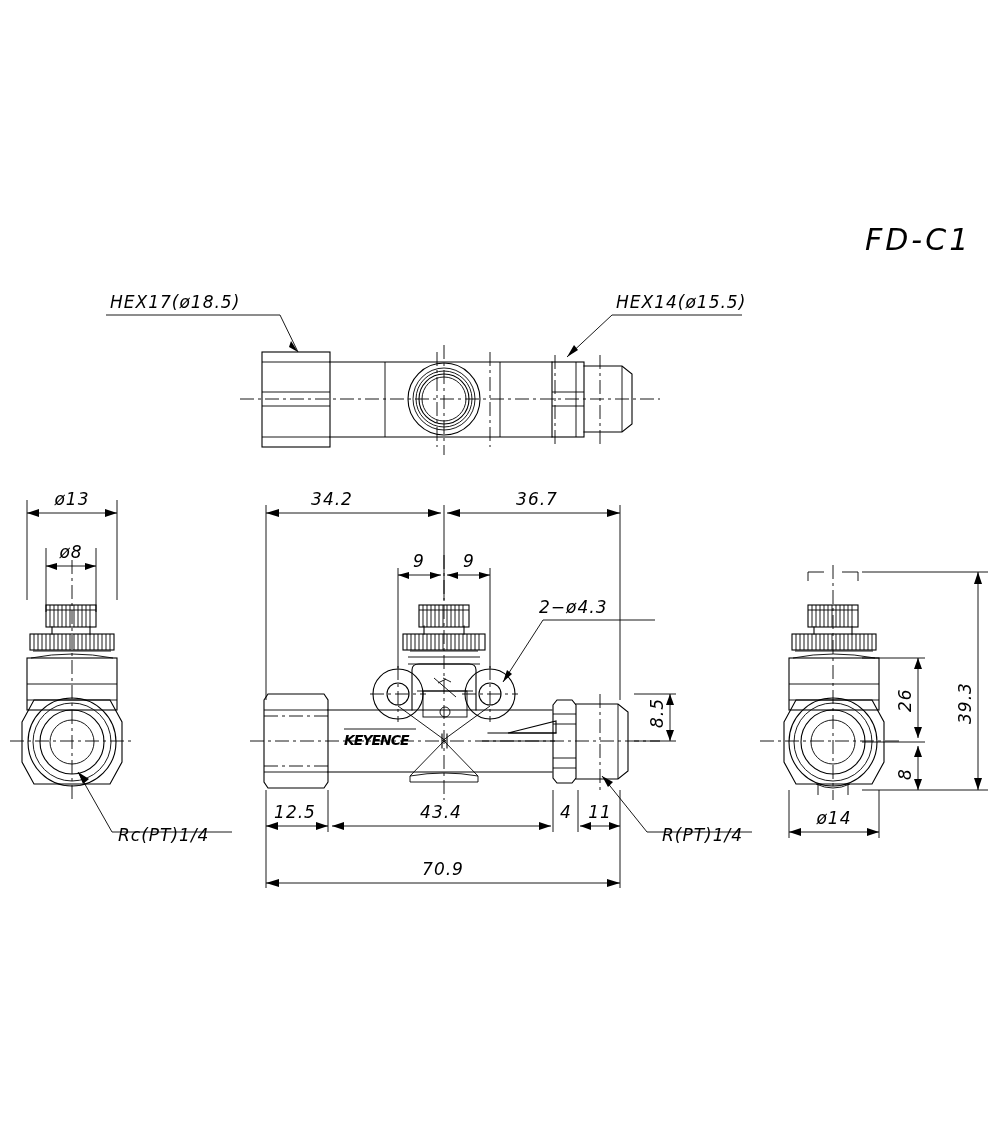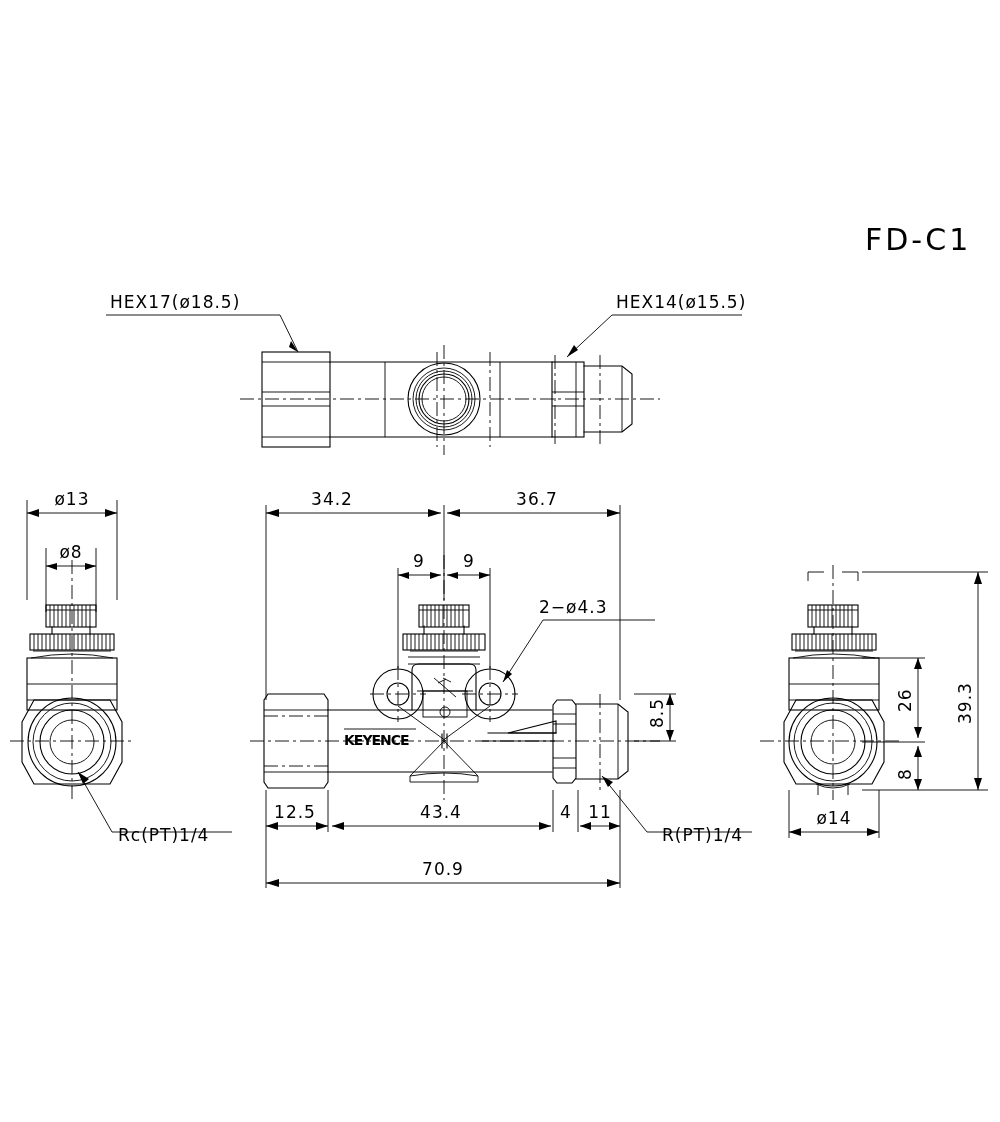--- a/index.html
+++ b/index.html
@@ -1,18 +1,18 @@
 <!DOCTYPE html>
 <html><head>
 <meta charset="utf-8">
 <style>
   html,body{margin:0;padding:0;background:#ffffff;}
   body{width:1000px;height:1122px;position:relative;overflow:hidden;
        font-family:"DejaVu Sans", sans-serif;}
-  #sheet{position:absolute;left:0;top:0;width:1000px;height:902px;}
+  #sheet{position:absolute;left:0;top:0;width:1000px;height:902px;font-style:italic;}
   svg{display:block;}
   .ln{stroke:#000;stroke-width:1.1;fill:none;stroke-linecap:square;}
   .thin{stroke:#000;stroke-width:0.9;fill:none;}
   .ctr{stroke:#000;stroke-width:0.9;fill:none;stroke-dasharray:14 4 3 4;}
   .dim{stroke:#000;stroke-width:0.9;fill:none;}
   .ext{stroke:#000;stroke-width:0.9;fill:none;}
   .sol{fill:#000;stroke:none;}
   .txt{font-family:"DejaVu Sans", sans-serif;font-size:17px;fill:#000;
        letter-spacing:1px;}
   .txtbig{font-family:"DejaVu Sans", sans-serif;font-size:30px;fill:#000;

